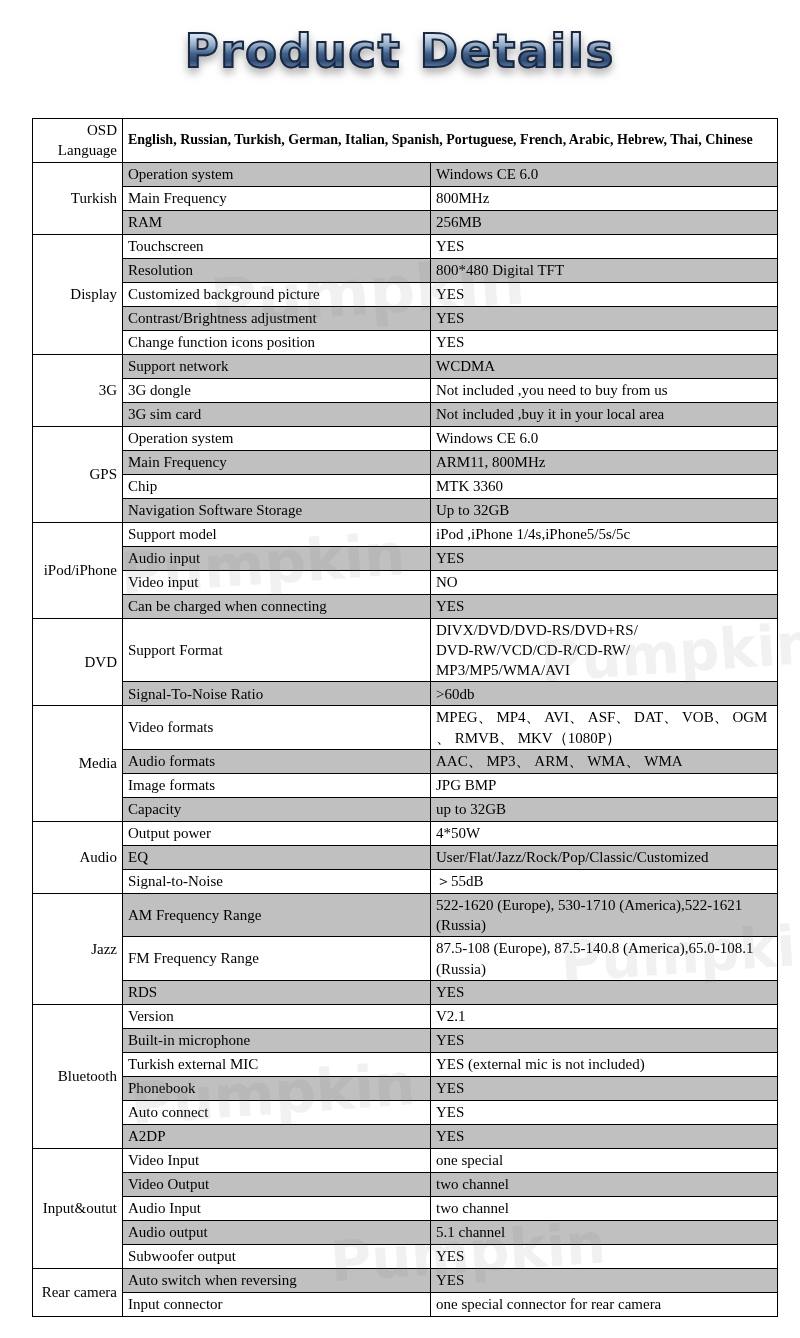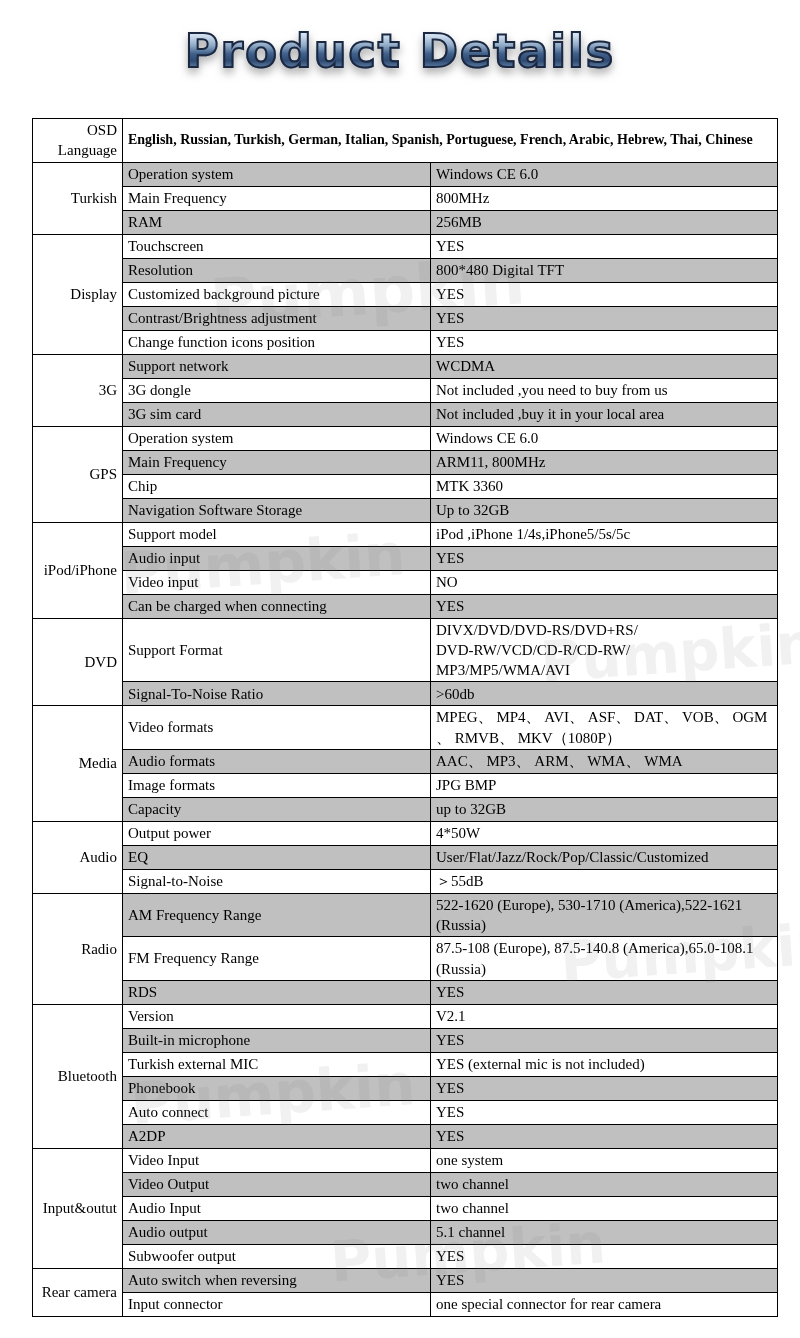--- a/index.html
+++ b/index.html
@@ -234,21 +234,21 @@
           </tr>
           <tr class="shaded tall">
             <td class="prop">EQ</td>
             <td class="val">User/Flat/Jazz/Rock/Pop/Classic/Customized</td>
           </tr>
           <tr>
             <td class="prop">Signal-to-Noise</td>
             <td class="val">＞55dB</td>
           </tr>
           <tr class="shaded tall">
-            <td class="cat" rowspan="3">Radio</td>
+            <td class="cat" rowspan="3">Jazz</td>
             <td class="prop">AM Frequency Range</td>
             <td class="val">522-1620 (Europe), 530-1710 (America),522-1621 (Russia)</td>
           </tr>
           <tr class="tall">
             <td class="prop">FM Frequency Range</td>
             <td class="val">87.5-108 (Europe), 87.5-140.8 (America),65.0-108.1 (Russia)</td>
           </tr>
           <tr class="shaded">
             <td class="prop">RDS</td>
             <td class="val">YES</td>
@@ -274,21 +274,21 @@
             <td class="prop">Auto connect</td>
             <td class="val">YES</td>
           </tr>
           <tr class="shaded">
             <td class="prop">A2DP</td>
             <td class="val">YES</td>
           </tr>
           <tr>
             <td class="cat" rowspan="5">Input&amp;outut</td>
             <td class="prop">Video Input</td>
-            <td class="val">one system</td>
+            <td class="val">one special</td>
           </tr>
           <tr class="shaded">
             <td class="prop">Video Output</td>
             <td class="val">two channel</td>
           </tr>
           <tr>
             <td class="prop">Audio Input</td>
             <td class="val">two channel</td>
           </tr>
           <tr class="shaded">

